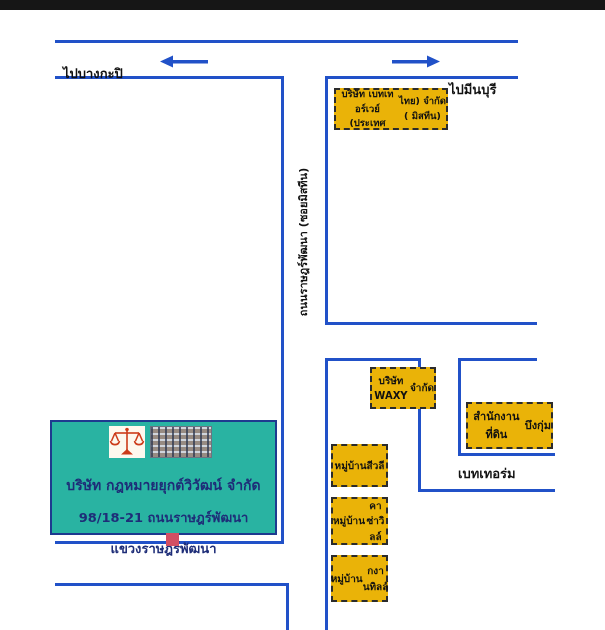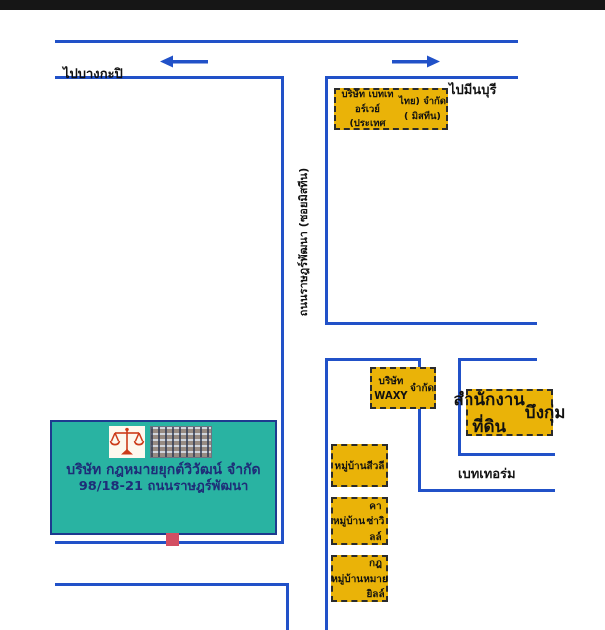--- a/index.html
+++ b/index.html
@@ -9,22 +9,22 @@
   .road{position:absolute;background:#2151c8;}
   .road-h{height:3px;}
   .road-v{width:3px;}
   .topbar{position:absolute;left:0;top:0;width:605px;height:10px;background:#161616;}
   .lbl{position:absolute;color:#111111;font-weight:bold;font-size:13px;white-space:nowrap;}
   .dashed-box{position:absolute;border:2px dashed #2b2b2b;background:#eab308;
       display:flex;flex-direction:row;align-items:center;justify-content:center;
       text-align:center;font-size:10px;font-weight:bold;color:#111;line-height:1.55;box-sizing:border-box;}
   .card{position:absolute;left:50px;top:420px;width:227px;height:115px;background:#29b3a2;
       border:2px solid #1e3a8f;box-sizing:border-box;text-align:center;}
-  .card-text{color:#1e2d78;font-weight:bold;line-height:1.18;}
-  .card-name{font-size:14px;margin-top:1px;}
+  .card-text{color:#1e2d78;font-weight:bold;line-height:1.18;margin-top:16px;}
+  .card-name{font-size:14px;margin-top:17px;}
   .card-line{font-size:13px;}
   .logo{position:absolute;left:57px;top:4px;width:36px;height:32px;background:#fdf8ee;}
   .photo{position:absolute;left:98px;top:4px;width:60px;height:30px;border:1px solid #6b7382;
       background-color:#98a2b4;
       background-image:
         repeating-linear-gradient(90deg, rgba(45,55,80,0.75) 0 2px, rgba(0,0,0,0) 2px 7px),
         repeating-linear-gradient(180deg, rgba(255,255,255,0.55) 0 2px, rgba(150,110,70,0.45) 2px 6px);}
   .marker{position:absolute;left:166px;top:533px;width:13px;height:13px;background:#d34f63;}
   .vroad-label{position:absolute;left:218px;top:233px;width:170px;text-align:center;
       transform:rotate(-90deg);transform-origin:center center;
@@ -75,38 +75,38 @@
   <div class="dashed-box" style="left:334px;top:88px;width:114px;height:42px;font-size:9.5px;">
     <span>บริษัท เบทเทอร์เวย์ (ประเทศ</span>
     <span>ไทย) จำกัด  ( มิสทีน)</span>
   </div>
 
   <div class="dashed-box" style="left:334px;top:367px;width:66px;height:42px;margin-left:36px;">
     <span>บริษัท WAXY</span>
     <span>จำกัด</span>
   </div>
 
-  <div class="dashed-box" style="left:466px;top:389px;width:87px;height:47px;font-size:17px;">
+  <div class="dashed-box" style="left:466px;top:402px;width:87px;height:47px;font-size:11px;">
     <span>สำนักงานที่ดิน</span>
     <span>บึงกุ่ม</span>
   </div>
 
   <div class="dashed-box" style="left:331px;top:444px;width:57px;height:43px;">
     <span>หมู่บ้าน</span>
     <span>สีวลี</span>
   </div>
 
   <div class="dashed-box" style="left:331px;top:497px;width:57px;height:48px;">
     <span>หมู่บ้าน</span>
     <span>คาซ่าวิลล์</span>
   </div>
 
   <div class="dashed-box" style="left:331px;top:555px;width:57px;height:47px;">
     <span>หมู่บ้าน</span>
-    <span>กฎหมายยิลล์</span>
+    <span>กงานทิลล์</span>
   </div>
 
   <div class="card">
     <div class="logo">
       <svg width="36" height="32" viewBox="0 0 36 32">
         <g stroke="#cc3b1a" stroke-width="1.6" fill="none">
           <line x1="18" y1="4" x2="18" y2="24"></line>
           <line x1="6" y1="7" x2="30" y2="7"></line>
           <line x1="6" y1="7" x2="2.5" y2="15"></line>
           <line x1="6" y1="7" x2="9.5" y2="15"></line>
@@ -116,18 +116,19 @@
           <path d="M25.5 15 A4.6 4.6 0 0 0 34.5 15"></path>
         </g>
         <circle cx="18" cy="3.5" r="1.8" fill="#cc3b1a"></circle>
         <polygon points="18,23 12,28.5 24,28.5" fill="#cc3b1a"></polygon>
       </svg>
     </div>
     <div class="photo"></div>
     <div style="position:absolute;left:0;top:38px;width:100%;">
       <div class="card-text card-name">บริษัท กฎหมายยุกต์วิวัฒน์ จำกัด</div>
       <div class="card-text card-line">98/18-21 ถนนราษฎร์พัฒนา</div>
+      <div class="card-text card-line">แขวงราษฎร์พัฒนา</div>
     </div>
   </div>
 
   <div class="marker"></div>
 
 </div>
 
 </body></html>

